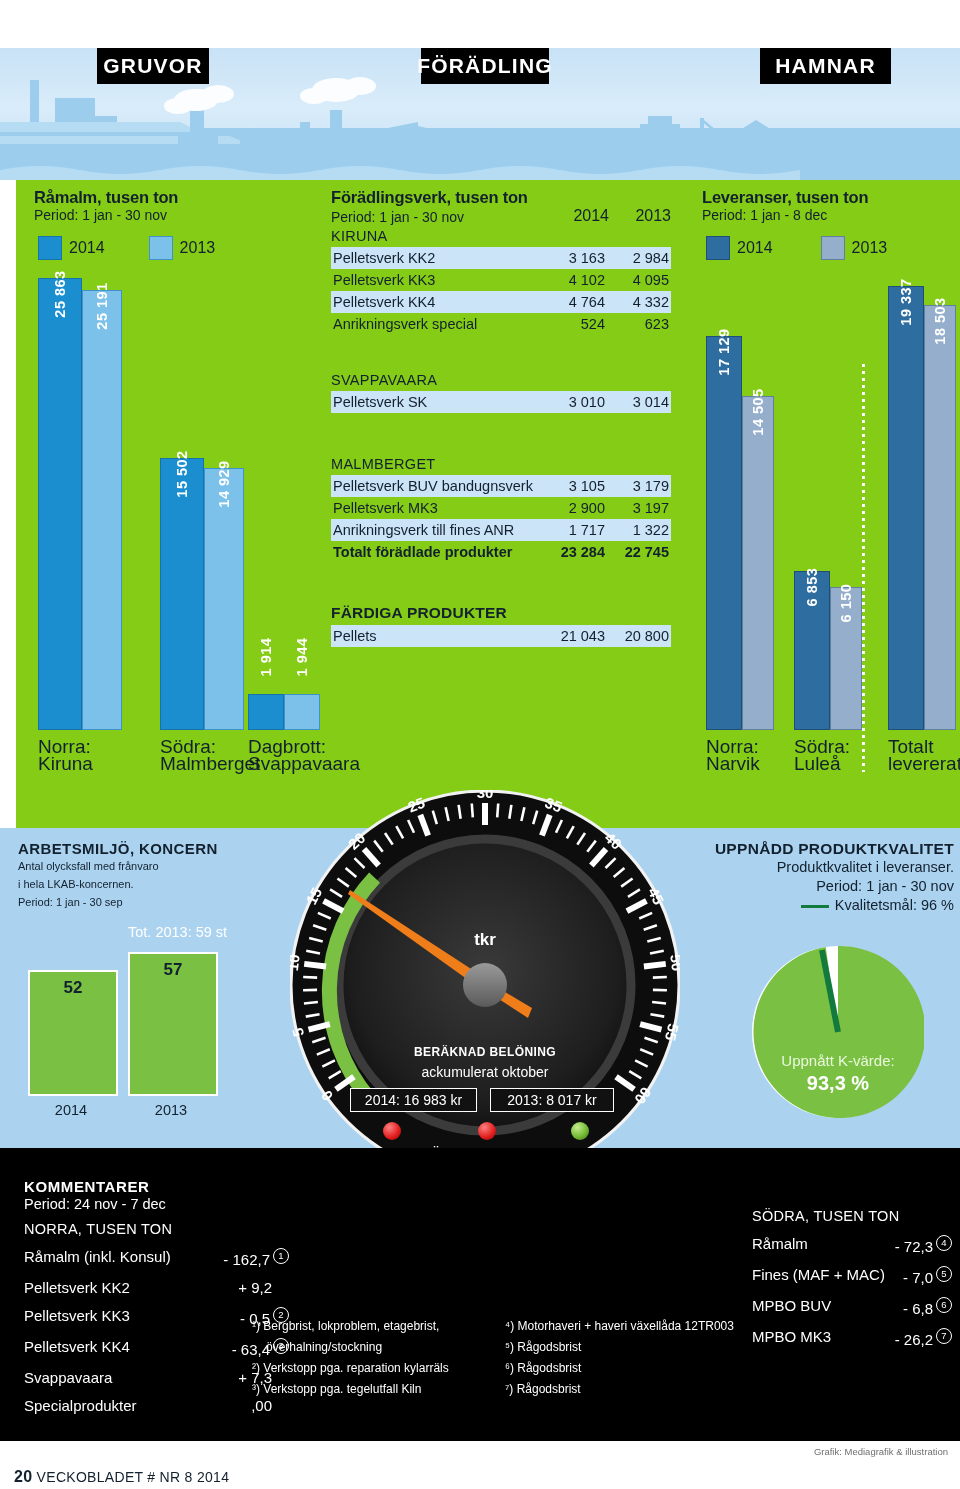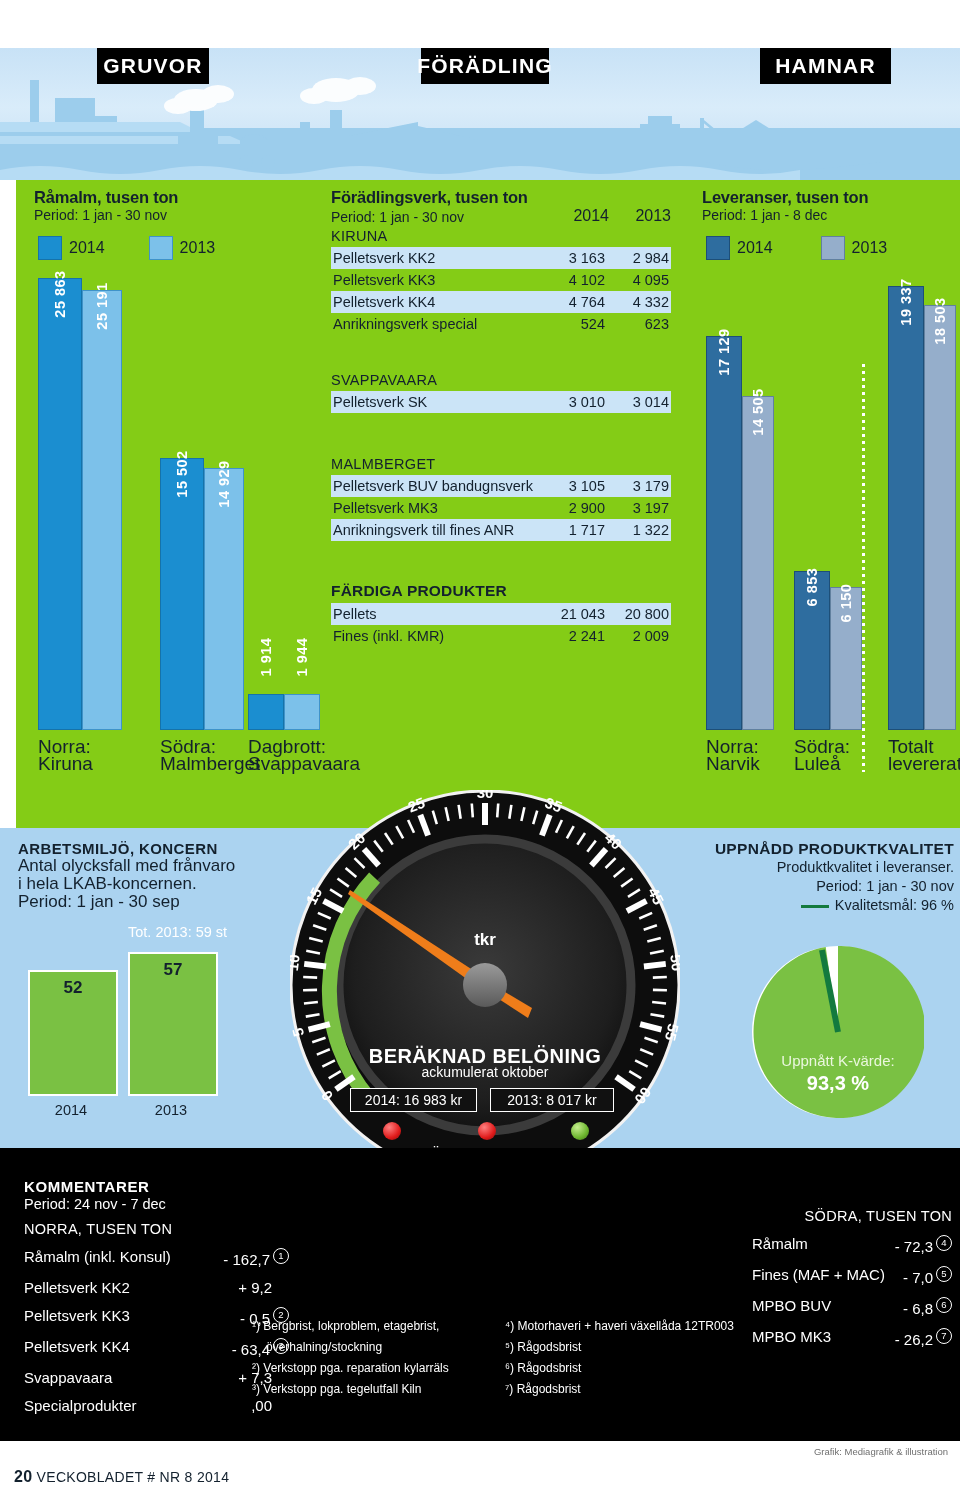--- a/index.html
+++ b/index.html
@@ -65,21 +65,21 @@
   .d13{background:#95aecb;border:1.5px solid #61809f;}
   .dotline{position:absolute;top:84px;width:3px;bottom:0;
     background-image:linear-gradient(#fff 50%, rgba(255,255,255,0) 0%);
     background-size:3px 7px;background-repeat:repeat-y;}
   .swatch.d14s{background:#2e6d9f;border-color:#1d4f78;}
   .swatch.d13s{background:#95aecb;border-color:#61809f;}
 
   
   #arb{position:absolute;left:18px;top:12px;width:265px;}
   .arb-title{font-weight:bold;font-size:15px;letter-spacing:0.4px;}
-  .arb-line{font-size:17px;line-height:18px;}
+  .arb-line{font-size:11px;line-height:18px;}
   #arbchart{position:absolute;left:18px;top:100px;width:250px;height:190px;}
   .gbar{position:absolute;bottom:22px;background:#7ac143;border:2px solid #ffffff;}
   .gbar b{position:absolute;left:50%;transform:translateX(-50%);top:6px;
     font-size:17px;color:#13212e;font-weight:bold;}
   .gyr{position:absolute;bottom:0;font-size:14.5px;text-align:center;}
   .tot2013{position:absolute;color:#ffffff;font-size:14.5px;}
 
   
   #black{position:absolute;left:0;top:1148px;width:960px;height:293px;background:#000;color:#fff;}
   #komm{position:absolute;left:24px;top:14px;width:265px;margin-top:16px;}
@@ -89,38 +89,38 @@
   .krow{display:flex;justify-content:space-between;align-items:flex-start;
     font-size:15px;margin-top:11px;}
   .krow .kv{white-space:nowrap;}
   sup.circ{display:inline-block;width:14px;height:14px;border:1.3px solid #fff;
     border-radius:50%;font-size:9.5px;line-height:13px;text-align:center;
     vertical-align:super;margin-left:3px;font-weight:normal;}
   #notesL{position:absolute;left:252px;top:168px;width:250px;font-size:12px;line-height:21px;}
   #notesR{position:absolute;left:505px;top:168px;width:260px;font-size:12px;line-height:21px;}
   .note-ind{padding-left:14px;display:block;}
   #sodra{position:absolute;left:752px;top:60px;width:200px;}
-  #sodra .k-head{margin-top:0;text-align:right;}
+  #sodra .k-head{margin-top:0;}
 
   
   #qual{position:absolute;left:686px;top:12px;width:268px;text-align:right;}
   .q-title{font-weight:bold;font-size:15.5px;letter-spacing:0.3px;}
   .q-line{font-size:14.5px;line-height:19px;}
   .goal-line{display:inline-block;width:28px;height:3px;background:#137a3e;
     vertical-align:middle;margin-right:6px;}
   #pie{position:absolute;left:752px;top:118px;width:172px;height:172px;}
   .pie-cap{position:absolute;left:0;right:0;text-align:center;color:#eaf7dd;font-size:15px;}
   .pie-val{position:absolute;left:0;right:0;text-align:center;color:#fff;font-size:20px;font-weight:bold;}
 
   
   #gauge{position:absolute;left:290px;top:790px;width:390px;height:400px;}
   .gwrap{position:absolute;left:0;top:0;width:390px;height:390px;}
   .gtxt{position:absolute;left:0;width:390px;text-align:center;color:#fff;}
   #g-unit{top:140px;font-size:17px;font-weight:bold;}
-  #g-head{top:255px;font-size:20px;font-weight:bold;letter-spacing:0.4px;}
+  #g-head{top:255px;font-size:12px;font-weight:bold;letter-spacing:0.4px;}
   #g-sub{top:274px;font-size:14px;text-align:center;}
   .chip{position:absolute;top:298px;height:22px;border:1.4px solid #fff;color:#fff;
     font-size:14px;display:flex;align-items:center;justify-content:center;background:#111;}
   #chip14{left:60px;width:125px;}
   #chip13{left:200px;width:122px;}
   .lamp{position:absolute;top:332px;width:18px;height:18px;border-radius:50%;}
   .lamp.red{background:radial-gradient(circle at 35% 30%,#ff8080,#e01b1b 60%,#7e0a0a);}
   .lamp.green{background:radial-gradient(circle at 35% 30%,#c6ee8f,#6cb52e 60%,#3d6b15);}
   .lamplbl{position:absolute;top:355px;font-size:13.5px;font-weight:bold;color:#fff;
     text-align:center;letter-spacing:0.2px;}
@@ -312,37 +312,37 @@
         <tr>
           <td class="lbl">Pelletsverk MK3</td>
           <td class="num">2 900</td>
           <td class="num">3 197</td>
             </tr>
         <tr class="alt">
           <td class="lbl">Anrikningsverk till fines ANR</td>
           <td class="num">1 717</td>
           <td class="num">1 322</td>
             </tr>
+        <tr class="bold">
+          <td class="lbl">Totalt förädlade produkter</td>
+          <td class="num">23 284</td>
+          <td class="num">22 745</td>
+            </tr>
       </tbody>
         </table>
 
       <table class="tbl" style="margin-top:38px;">
         <tbody>
             <tr>
               <td class="blockhead" colspan="3">FÄRDIGA PRODUKTER</td>
             </tr>
         <tr class="alt">
           <td class="lbl">Pellets</td>
           <td class="num">21 043</td>
           <td class="num">20 800</td>
-            </tr>
-        <tr>
-          <td class="lbl">Fines (inkl. KMR)</td>
-          <td class="num">2 241</td>
-          <td class="num">2 009</td>
             </tr>
       </tbody>
         </table>
     </div>
 
     <div id="deliv">
       <div class="sect-title">Leveranser, tusen ton</div>
       <div class="sect-sub">Period: 1 jan - 8 dec</div>
       <div class="legends">
         <div class="legend">

